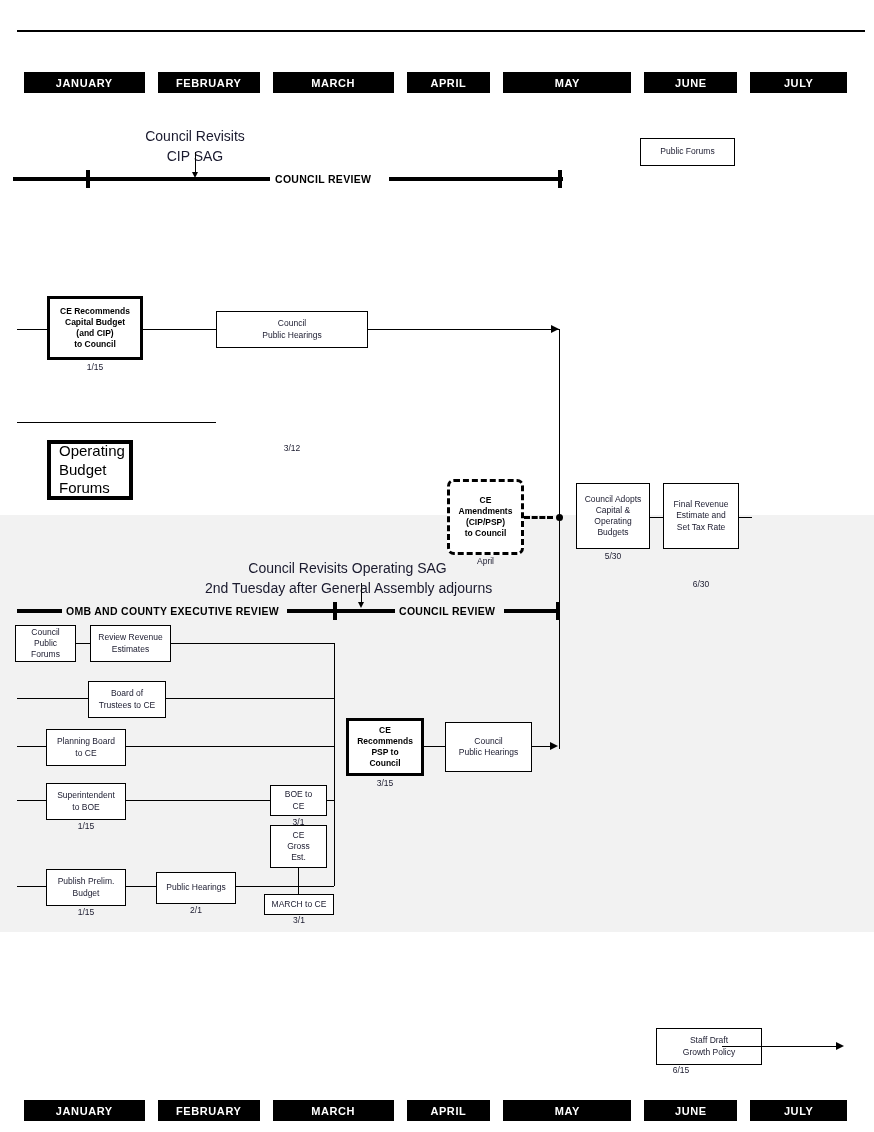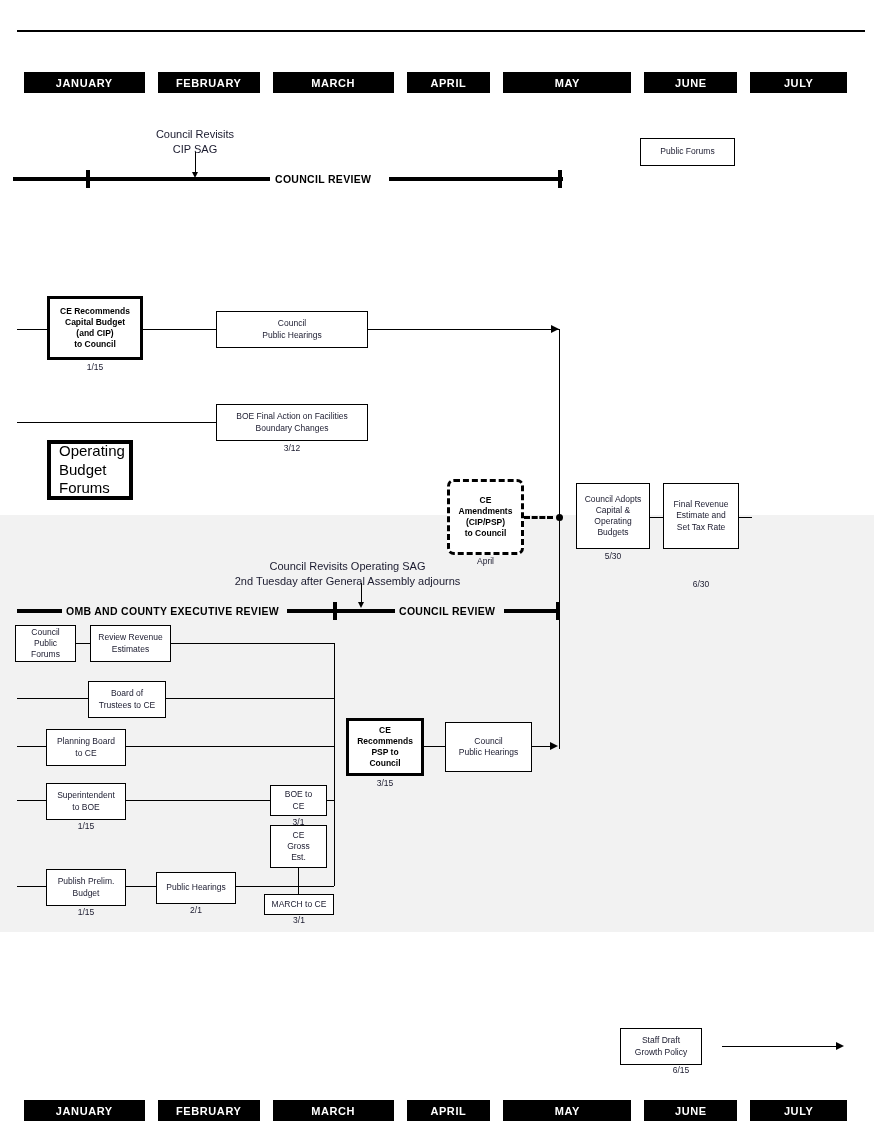--- a/index.html
+++ b/index.html
@@ -112,21 +112,21 @@
   .tl-label {
     font-size: 10.5px;
     font-weight: bold;
     letter-spacing: 0.3px;
     color: #000;
     white-space: nowrap;
   }
 
   
   .annot {
-    font-size: 11px;
+    font-size: 14px;
     color: #1a1a2e;
     text-align: center;
     line-height: 1.4;
     white-space: nowrap;
   }
 
   
   .darrow-stem { background: #000; width: 1px; }
   .darrow-head {
     width: 0; height: 0;
@@ -203,26 +203,20 @@
   <div class="abs pbox multiline" style="left:216px; top:311px; width:152px; height:37px;">
     <span class="ml">
         <div>Council</div>
         <div>Public Hearings</div>
       </span>
   </div>
   <div class="abs hline" style="left:368px; top:329px; width:192px;"></div>
   <div class="abs rarrow-head" style="left:551px; top:325px;"></div>
 
   <div class="abs hline" style="left:17px; top:422px; width:199px;"></div>
-  <div class="abs pbox multiline" style="left:216px; top:404px; width:152px; height:37px;">
-    <span class="ml">
-        <div>BOE Final Action on Facilities</div>
-        <div>Boundary Changes</div>
-      </span>
-  </div>
   <div class="abs datelbl" style="left:216px; top:443px; width:152px;">3/12</div>
 
   <div class="abs pbox heading multiline" style="left:47px; top:440px; width:86px; height:60px;">
     <span class="ml">
         <div>Operating</div>
         <div>Budget</div>
         <div>Forums</div>
       </span>
   </div>
 
@@ -377,21 +371,21 @@
   <div class="abs hline" style="left:424px; top:746px; width:21px;"></div>
   <div class="abs pbox multiline" style="left:445px; top:722px; width:87px; height:50px;">
     <span class="ml">
         <div>Council</div>
         <div>Public Hearings</div>
       </span>
   </div>
   <div class="abs hline" style="left:532px; top:746px; width:21px;"></div>
   <div class="abs rarrow-head" style="left:550px; top:742px;"></div>
 
-  <div class="abs pbox multiline" style="left:620px; top:1028px; width:82px; height:37px;">
+  <div class="abs pbox multiline" style="left:656px; top:1028px; width:106px; height:37px;">
     <span class="ml">
         <div>Staff Draft</div>
         <div>Growth Policy</div>
       </span>
   </div>
   <div class="abs datelbl" style="left:640px; top:1065px; width:82px;">6/15</div>
   <div class="abs hline" style="left:722px; top:1046px; width:115px;"></div>
   <div class="abs rarrow-head" style="left:836px; top:1042px;"></div>
 
   <div class="abs month-bar" id="month-bar-bottom" style="top:1100px;">

